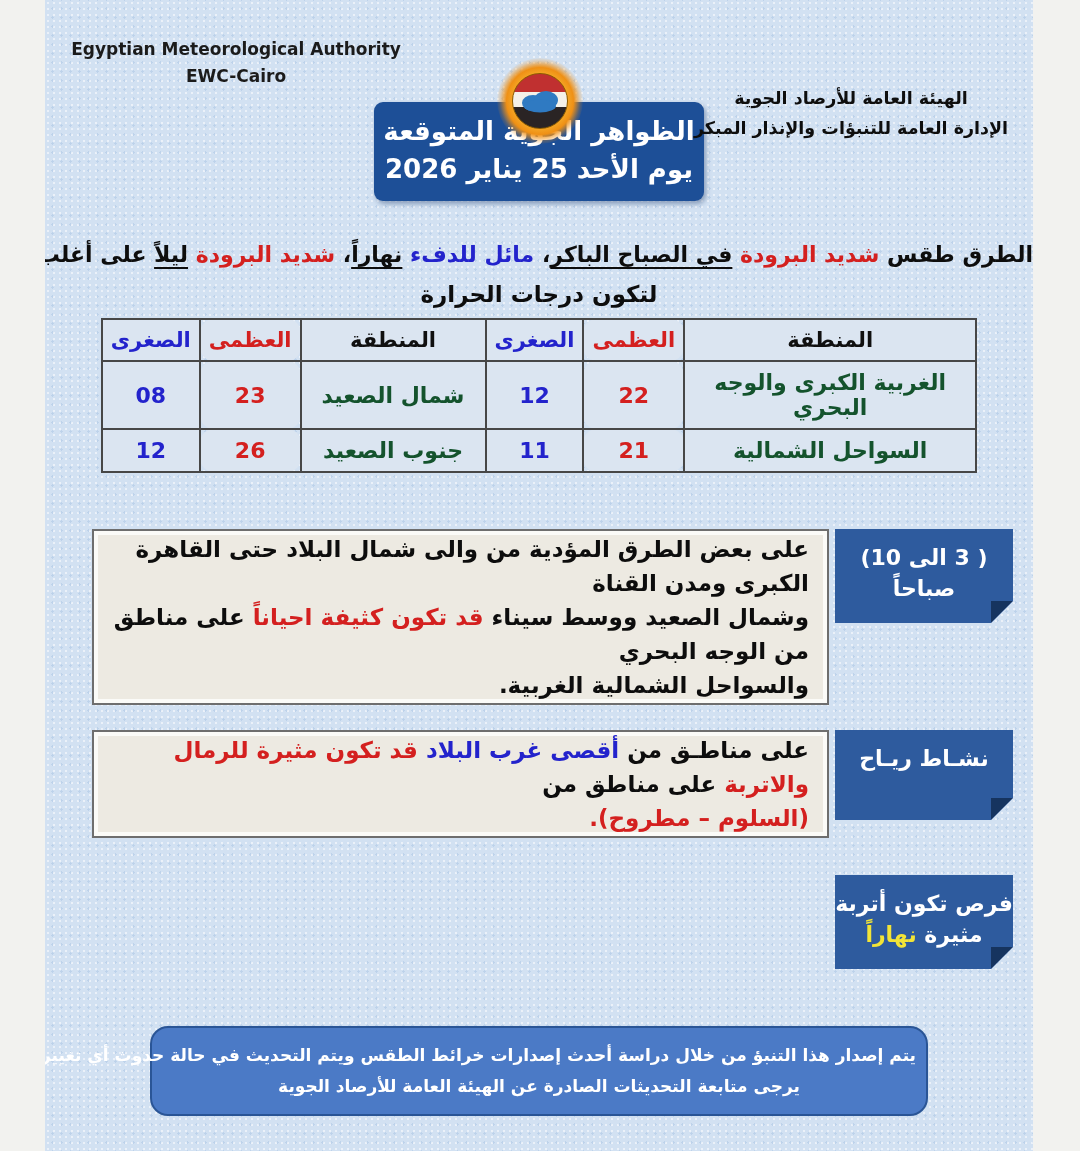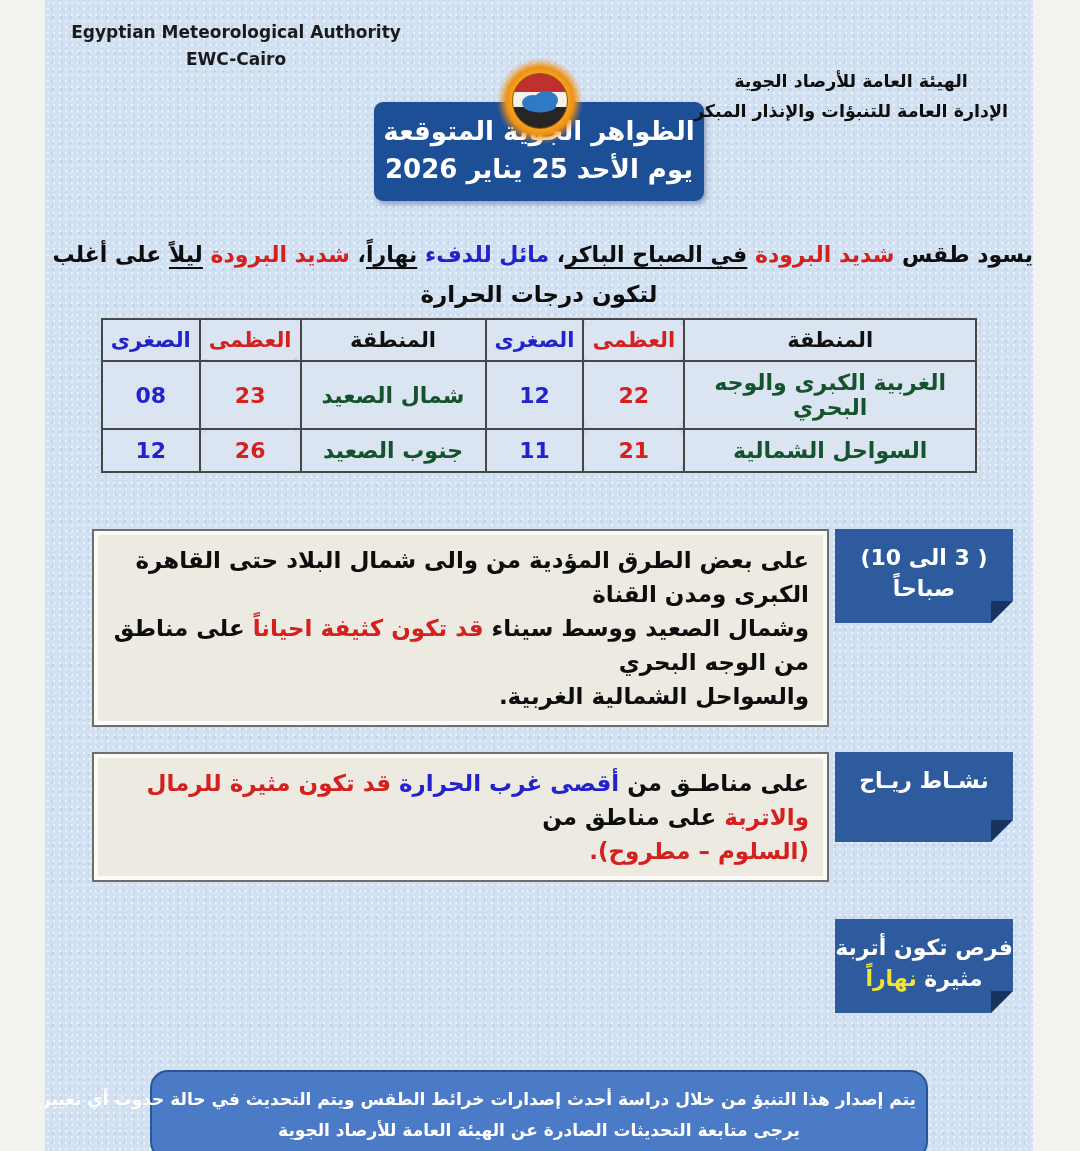--- a/index.html
+++ b/index.html
@@ -17,21 +17,21 @@
     background-color:#d2e1f2;
     background-image:
       radial-gradient(rgba(255,255,255,.55) 1px, transparent 1.4px),
       radial-gradient(rgba(168,196,227,.5) 1px, transparent 1.4px);
     background-size:6px 6px, 9px 9px;
     background-position:0 0, 3px 4px;
     overflow:hidden;
   }
 
   
-  .header{display:flex;justify-content:space-between;padding:19px 6px 0 26px;height:102px;box-sizing:border-box;position:relative;}
+  .header{display:flex;justify-content:space-between;padding:36px 6px 0 26px;height:102px;box-sizing:border-box;position:relative;}
   .h-en{width:330px;text-align:center;font-weight:bold;font-size:17px;color:#1b1b1b;line-height:1.6;}
   .h-ar{width:352px;text-align:center;font-weight:bold;font-size:17.5px;color:#0e0e0e;line-height:1.7;direction:rtl;margin-top:48px;}
   .logo{position:absolute;left:452px;top:58px;width:86px;height:86px;}
   .logo .sun{position:absolute;inset:0;border-radius:50%;
     background:radial-gradient(circle at 50% 50%, #ffe689 0%, #f8b42e 38%, #ef9015 55%, rgba(239,144,21,.25) 66%, rgba(239,144,21,0) 72%);}
   .logo .flag{position:absolute;inset:15px;border-radius:50%;overflow:hidden;
     background:linear-gradient(180deg,#c03030 0 34%,#f4f1e9 34% 62%,#2a2424 62% 100%);
     border:1px solid #8a5a00;}
   .logo .cloud{position:absolute;inset:0;display:flex;align-items:center;justify-content:center;}
   .logo svg{width:44px;height:26px;}
@@ -61,21 +61,21 @@
 
   
   .callout{display:flex;direction:rtl;align-items:flex-start;padding:0 20px 0 47px;gap:6px;}
   .callout .label{width:178px;flex:none;background:#2e5b9e;color:#ffffff;font-weight:bold;font-size:22px;
     text-align:center;line-height:31px;padding-top:13px;box-sizing:border-box;position:relative;
     clip-path:polygon(0 0,100% 0,100% calc(100% - 22px),calc(100% - 22px) 100%,0 100%);}
   .callout .fold{position:absolute;right:0;bottom:0;width:22px;height:22px;background:#16345f;
     clip-path:polygon(0 0,100% 0,0 100%);}
   .callout .box{flex:1;background:#edeae2;border:2px solid #6e6e6e;box-shadow:inset 0 0 0 4px #fbfbf8;
     direction:rtl;text-align:right;font-weight:bold;font-size:23px;line-height:34px;
-    padding:12px 18px;box-sizing:border-box;color:#0d0d0d;}
+    padding:1px 18px;box-sizing:border-box;color:#0d0d0d;}
   .label .yellow{color:#f2e437;}
   #fog{margin-top:56px;}
   #fog .label{height:94px;}
   #fog .box{min-height:120px;}
   #wind{margin-top:25px;}
   #wind .label{height:90px;}
   #wind .box{min-height:94px;}
   #dust{margin-top:37px;}
   #dust .label{height:94px;}
   #dust .box{min-height:96px;}
@@ -112,21 +112,21 @@
     </div>
   </div>
 
   <div class="title-box">
     <div>الظواهر الجوية المتوقعة</div>
     <div>يوم الأحد 25 يناير 2026</div>
   </div>
 
   <div class="intro">
     <div class="l1">
-      <span>يسود طقس </span><span class="seg-red">شديد البرودة </span><span class="seg-u">في الصباح الباكر</span><span>، </span><span class="seg-blue">مائل للدفء </span><span class="seg-u">نهاراً</span><span>، </span><span class="seg-red">شديد البرودة </span><span class="seg-u">ليلاً</span><span> على أغلب الأنحاء</span>
+      <span>الطرق طقس </span><span class="seg-red">شديد البرودة </span><span class="seg-u">في الصباح الباكر</span><span>، </span><span class="seg-blue">مائل للدفء </span><span class="seg-u">نهاراً</span><span>، </span><span class="seg-red">شديد البرودة </span><span class="seg-u">ليلاً</span><span> على أغلب الأنحاء</span>
     </div>
     <div class="l2">لتكون درجات الحرارة</div>
   </div>
 
   <table class="temps">
     <tbody>
         <tr>
       <th class="c-region-a">المنطقة</th>
       <th class="c-max t-max">العظمى</th>
       <th class="c-min t-min">الصغرى</th>
@@ -164,21 +164,21 @@
       <span>والسواحل الشمالية الغربية.</span>
     </div>
   </div>
 
   <div class="callout" id="wind">
     <div class="label">
       <div>نشـاط ريـاح</div>
       <div class="fold"></div>
     </div>
     <div class="box">
-      <span>على مناطـق من </span><span class="seg-blue">أقصى غرب الحرارة</span><span class="seg-red"> قد تكون مثيرة للرمال والاتربة</span><span> على مناطق من</span><br>
+      <span>على مناطـق من </span><span class="seg-blue">أقصى غرب البلاد</span><span class="seg-red"> قد تكون مثيرة للرمال والاتربة</span><span> على مناطق من</span><br>
       <span class="seg-red">(السلوم – مطروح).</span>
     </div>
   </div>
 
   <div class="callout" id="dust">
     <div class="label">
       <div>فرص تكون أتربة</div>
       <div><span>مثيرة </span><span class="yellow">نهاراً</span></div>
       <div class="fold"></div>
     </div>

